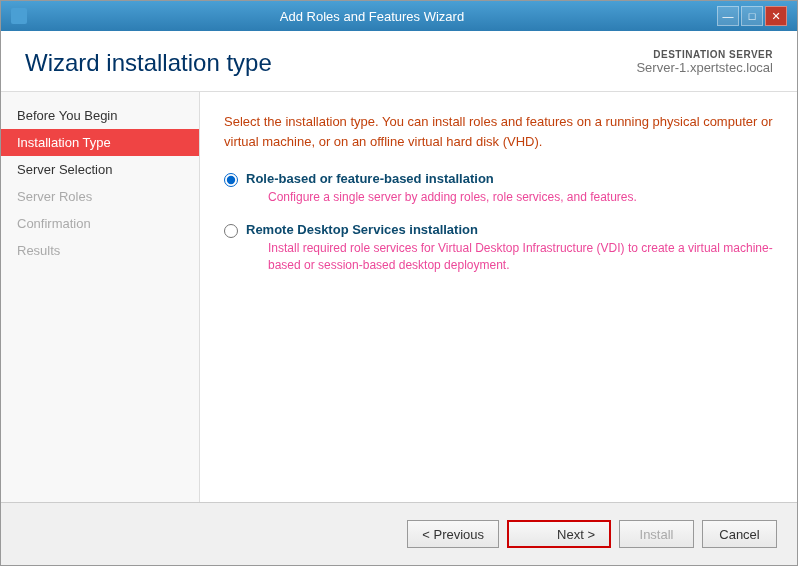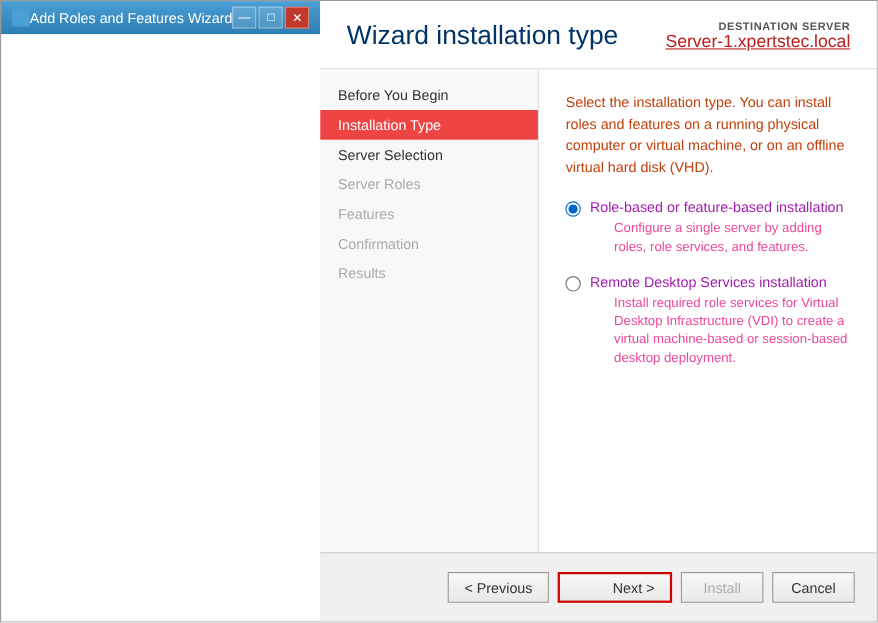--- a/index.html
+++ b/index.html
@@ -9,21 +9,21 @@
       background: #f0f0f0;
       width: 798px;
       height: 566px;
       overflow: hidden;
     }
 
     .window {
       width: 798px;
       height: 566px;
       display: flex;
-      flex-direction: row;
+      flex-direction: column;
       border: 1px solid #999;
       background: #fff;
     }
 
     .title-bar {
       background: linear-gradient(to bottom, #4a9fd4, #2d7db3);
       height: 30px;
       display: flex;
       align-items: center;
       padding: 0 10px;
@@ -90,23 +90,22 @@
 
     .destination-label {
       font-weight: bold;
       color: #555;
       font-size: 10px;
       text-transform: uppercase;
       letter-spacing: 0.5px;
     }
 
     .destination-server {
-      font-size: 16px;
-      color: #b91c1c;
-      text-decoration: underline;
+      font-size: 13px;
+      color: #737373;
     }
 
     .main-section {
       flex: 1;
       display: flex;
       overflow: hidden;
     }
 
     .sidebar {
       width: 199px;
@@ -170,22 +169,22 @@
       margin-top: 2px;
       width: 14px;
       height: 14px;
       flex-shrink: 0;
       cursor: pointer;
       accent-color: #0066cc;
     }
 
     .option-title {
       font-size: 13px;
-      font-weight: normal;
-      color: #a21caf;
+      font-weight: bold;
+      color: #0c4a6e;
     }
 
     .option-description {
       font-size: 12px;
       color: #ec4899;
       margin-top: 3px;
       margin-left: 22px;
       line-height: 1.4;
     }
 
@@ -264,23 +263,20 @@
         <div class="sidebar-item active">
           <span>Installation Type</span>
         </div>
         <div class="sidebar-item clickable">
           <span>Server Selection</span>
         </div>
         <div class="sidebar-item disabled">
           <span>Server Roles</span>
         </div>
         <div class="sidebar-item disabled">
-          <span>Features</span>
-        </div>
-        <div class="sidebar-item disabled">
           <span>Confirmation</span>
         </div>
         <div class="sidebar-item disabled">
           <span>Results</span>
         </div>
       </div>
 
       <div class="main-content">
         <p class="description-text">Select the installation type. You can install roles and features on a running physical computer or virtual machine, or on an offline virtual hard disk (VHD).</p>
 

